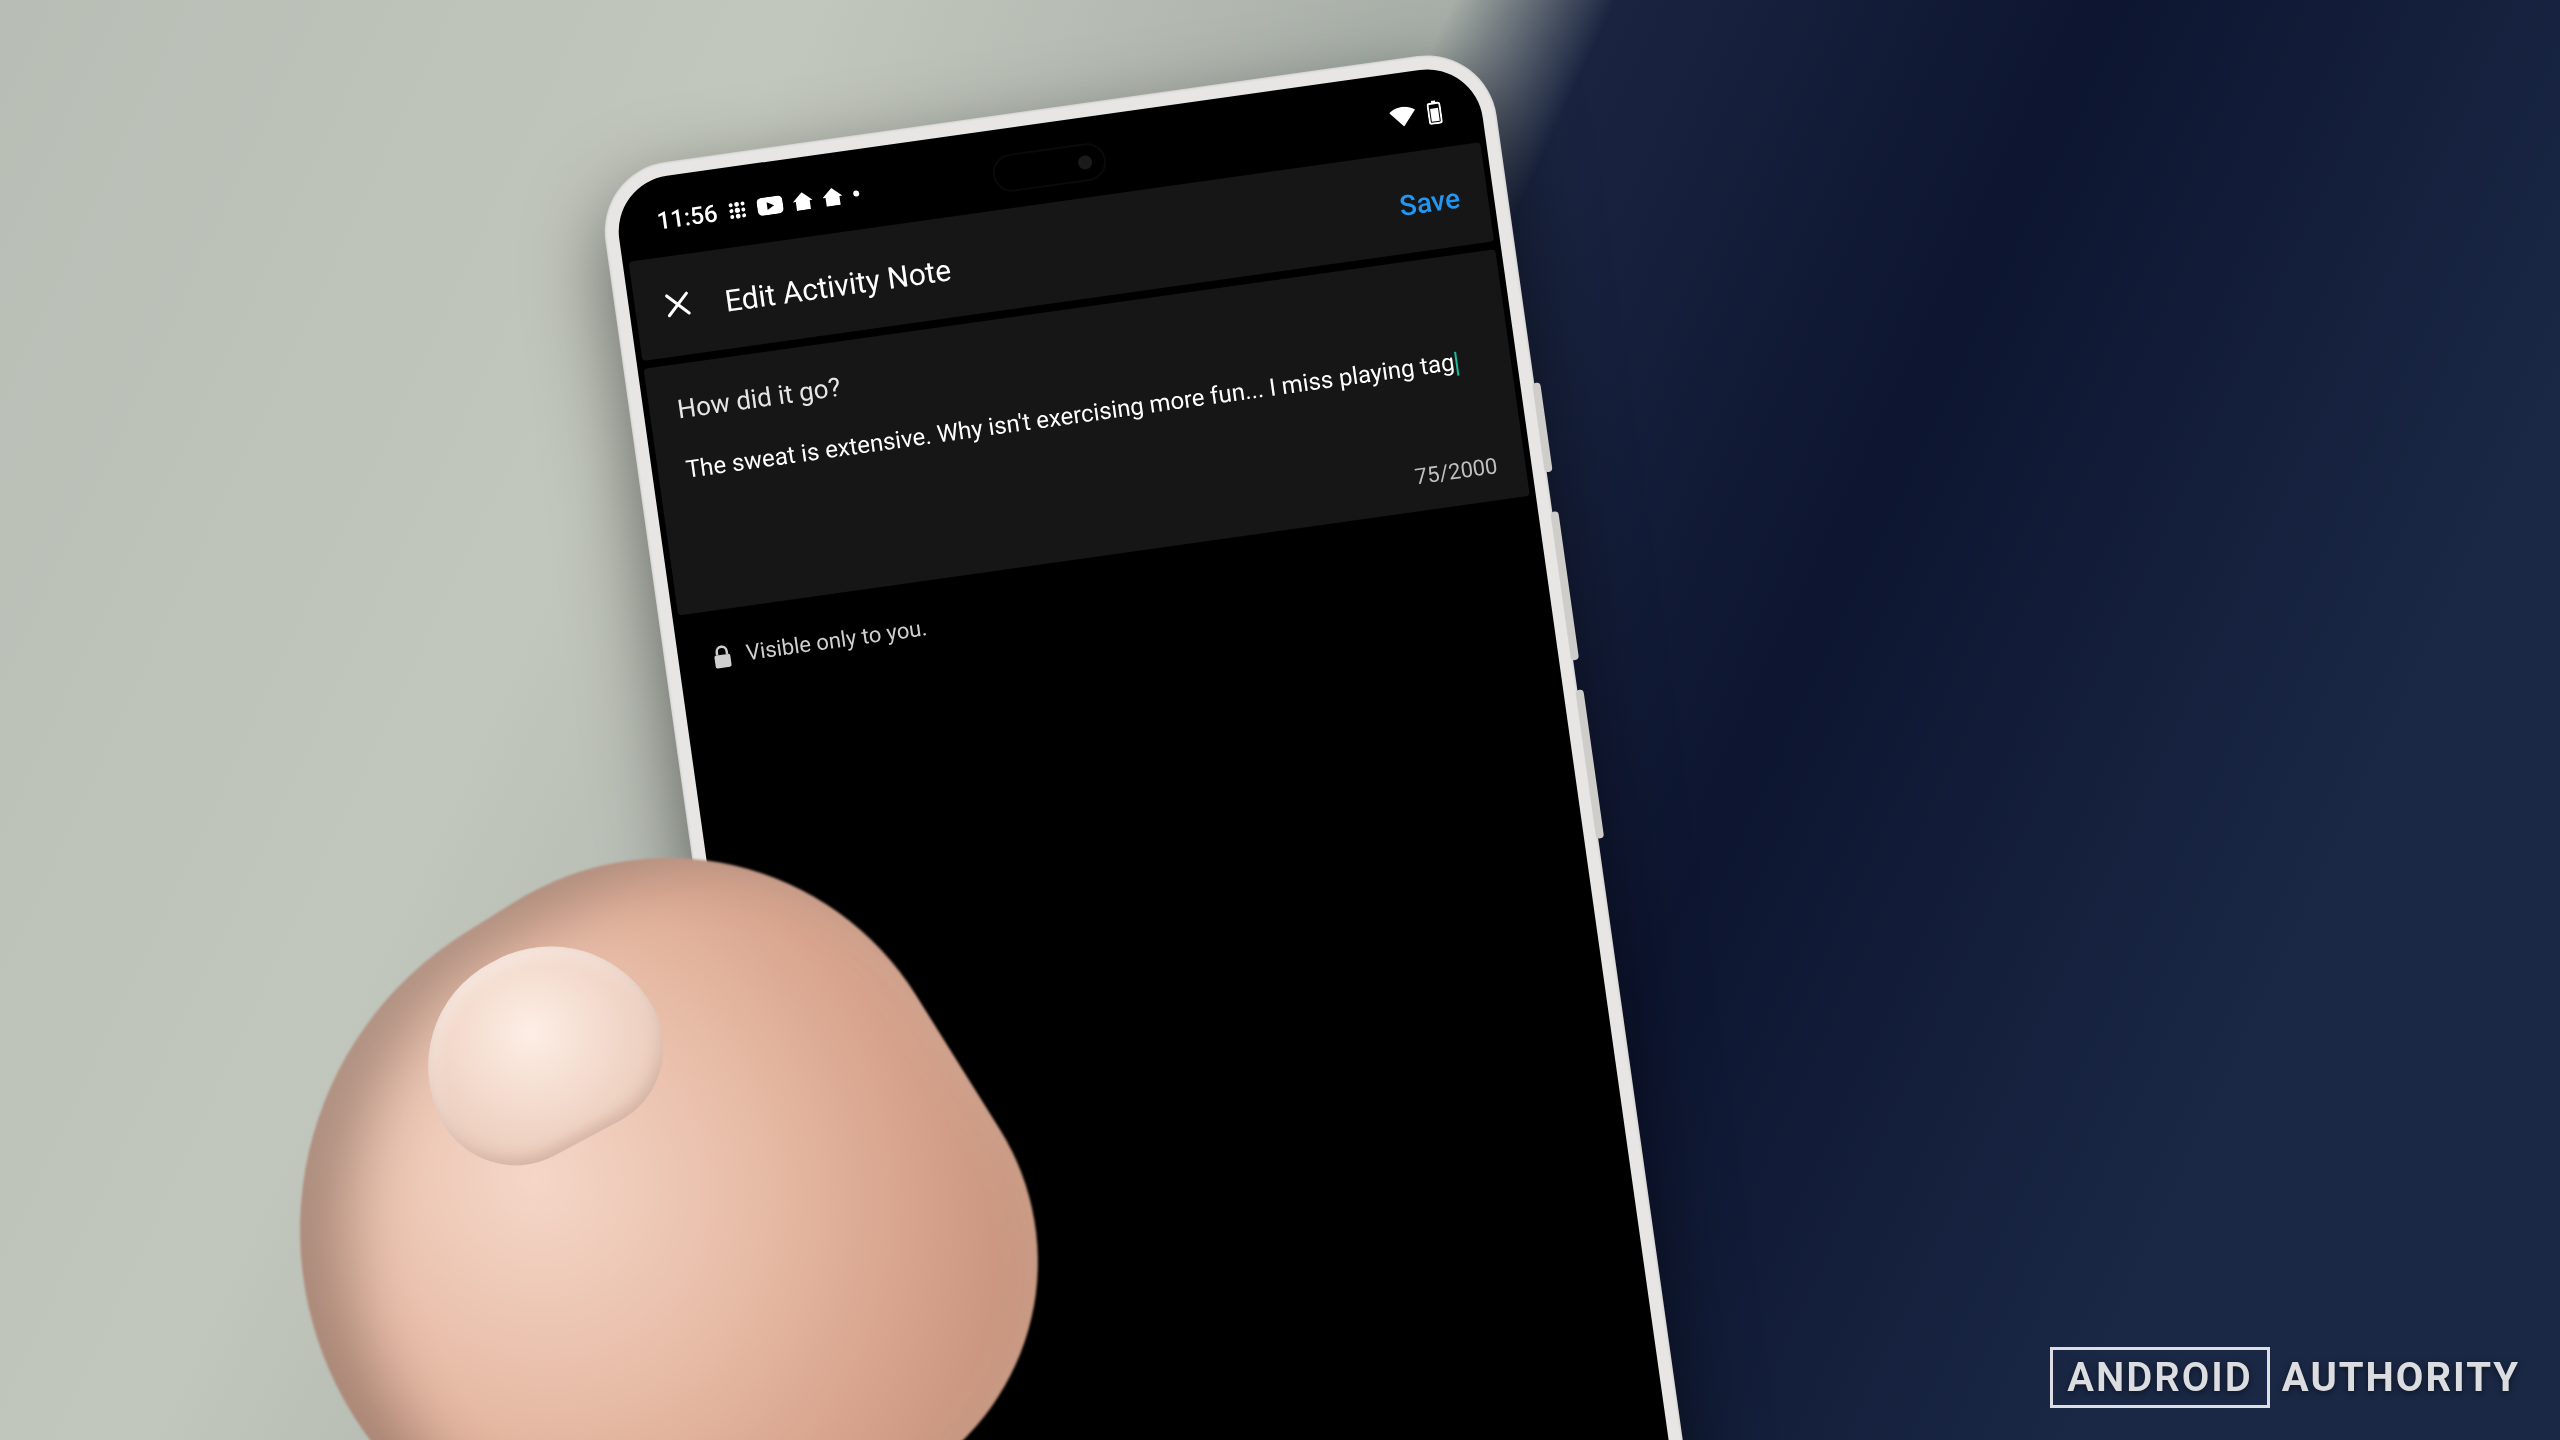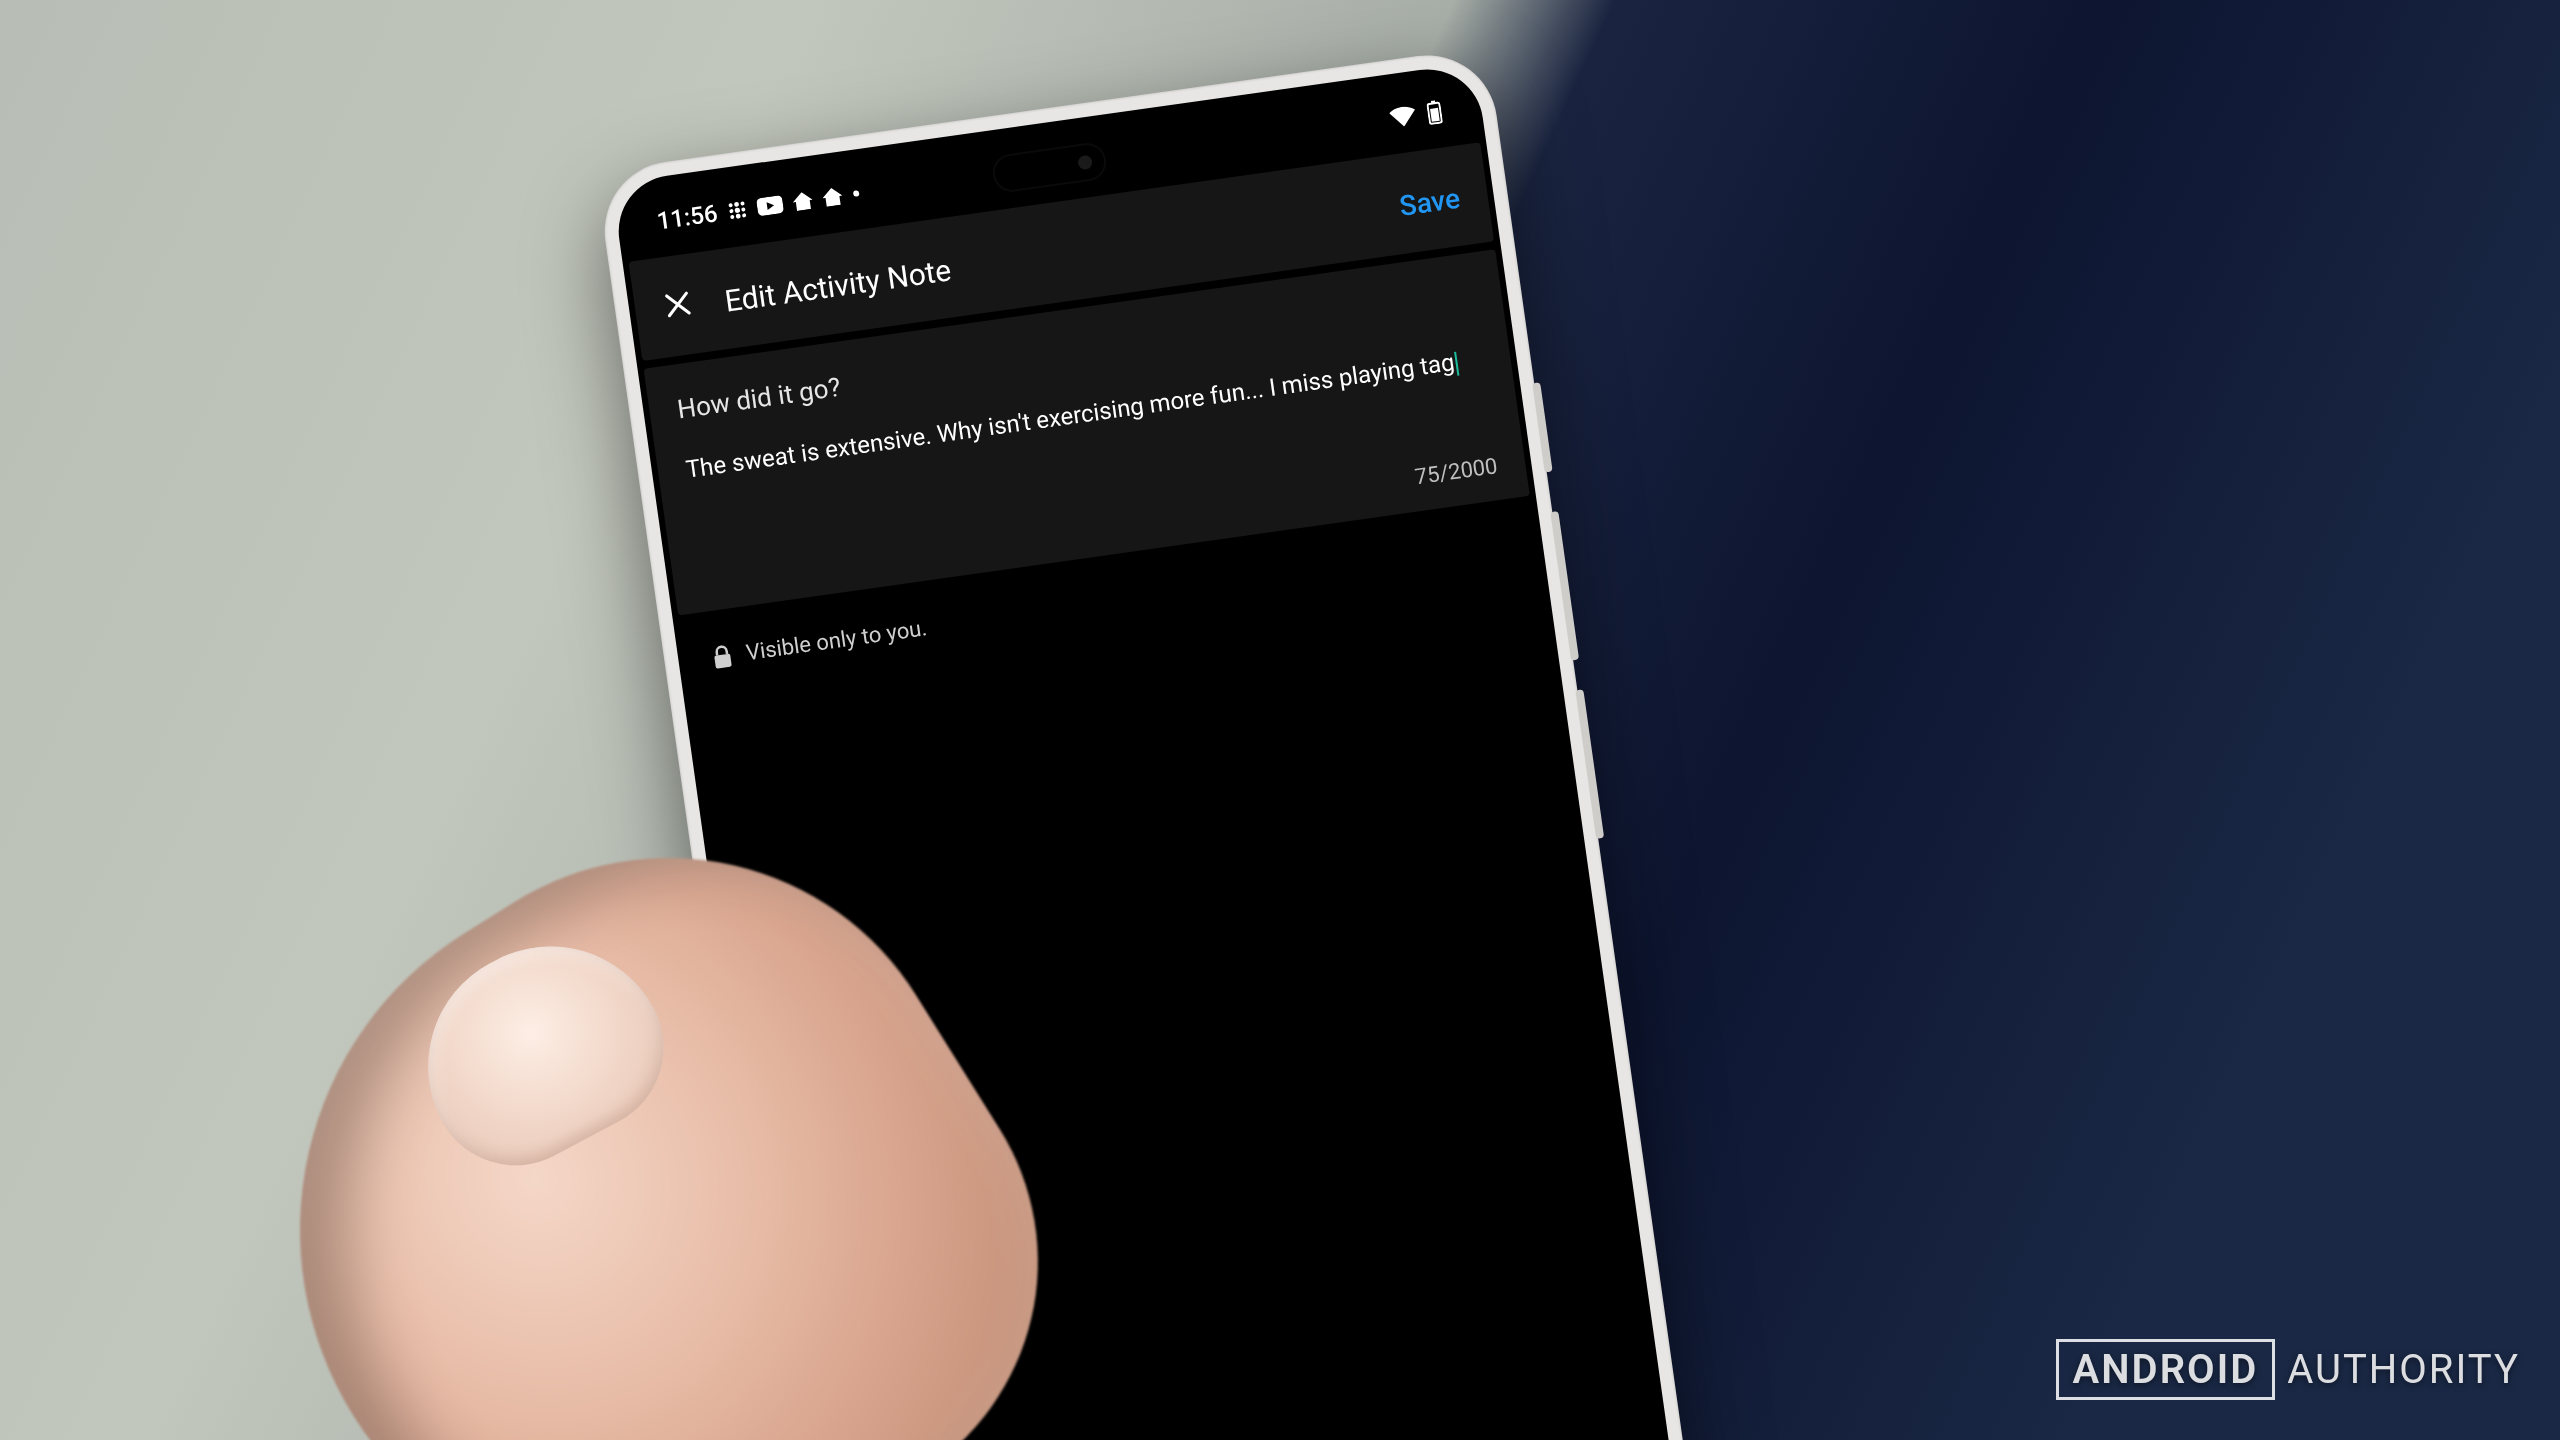--- a/index.html
+++ b/index.html
@@ -185,36 +185,36 @@
       background: radial-gradient(ellipse at 50% 40%, #fdeee5 0%, #f2d8ca 50%, #e5c3b0 100%);
       border-radius: 140px 140px 100px 100px;
       transform: rotate(-28deg);
       z-index: 6;
       box-shadow: inset 0 -6px 14px rgba(160,110,90,0.35), inset 0 6px 18px rgba(255,255,255,0.6);
     }
     
     .watermark {
       position: absolute;
       right: 40px;
-      bottom: 40px;
+      bottom: 32px;
       display: flex;
       align-items: center;
       gap: 12px;
       font-size: 40px;
       letter-spacing: 2px;
       font-weight: 300;
       color: rgba(255,255,255,0.85);
       text-shadow: 0 2px 6px rgba(0,0,0,0.5);
     }
     .wm-box {
       border: 3px solid rgba(255,255,255,0.85);
       padding: 4px 14px;
       font-weight: 600;
     }
-    .wm-word2 { font-weight: 400; }
+    .wm-word2 { font-weight: 700; }
   </style>
 </head>
 <body>
 
 <div class="scene">
 
   <div class="thumb"></div>
   <div class="nail"></div>
 
   <div class="phone-wrap">

